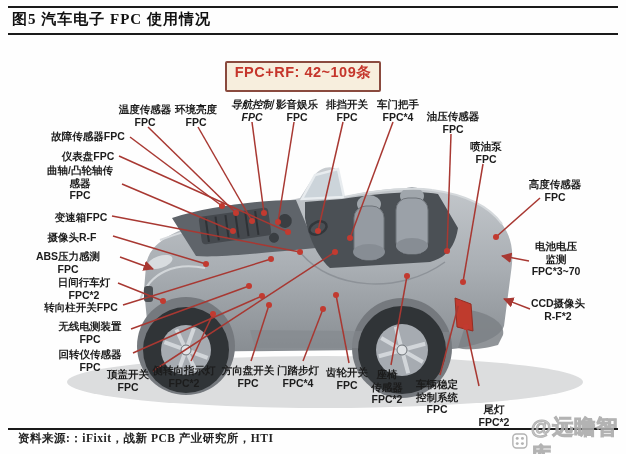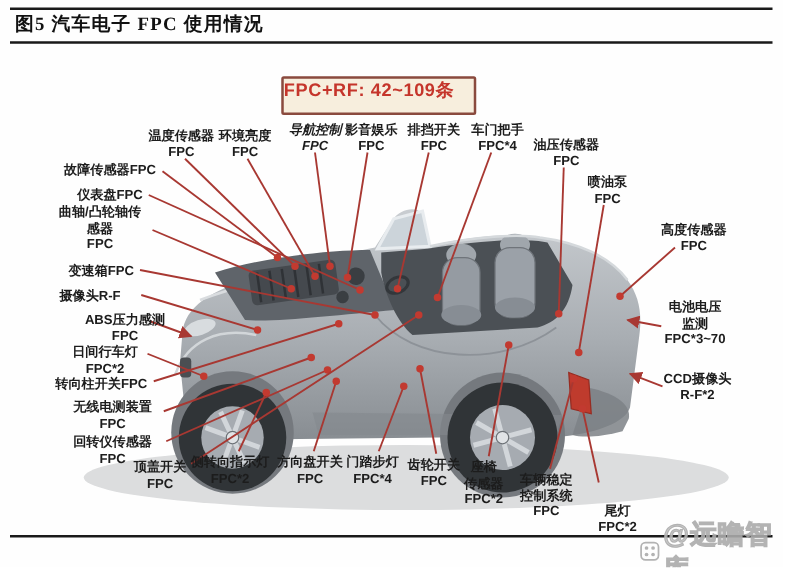--- a/index.html
+++ b/index.html
@@ -5,21 +5,21 @@
   html,body{margin:0;padding:0;background:#ffffff;}
   .figure{position:relative;width:598px;height:454px;background:#fefefe;overflow:hidden;
           font-family:"Liberation Sans",sans-serif;padding-left:28px;}
   .rule{position:absolute;left:8px;width:610px;background:#1a1a1a;}
   .rule.top{top:6px;height:2px;}
   .rule.mid{top:33px;height:2px;}
   .rule.bottom{top:428px;height:2px;}
   .title{position:absolute;left:12px;top:10px;font:bold 15px "Liberation Serif",serif;
          color:#111;letter-spacing:1px;}
   .badge{position:absolute;left:225px;top:61px;width:152px;height:27px;line-height:27px;
-         text-align:left;background:#f7eedd;border:2px solid #8a4a3e;border-radius:2px;
+         text-align:center;background:#f7eedd;border:2px solid #8a4a3e;border-radius:2px;
          color:#c5352b;font:bold 14.5px "Liberation Sans",sans-serif;letter-spacing:.5px;}
   #scene{position:absolute;left:0;top:0;}
   #labels .lbl{position:absolute;transform:translateX(-50%);text-align:center;
          font:bold 10.5px "Liberation Sans",sans-serif;color:#1c1c1c;line-height:12.5px;
          white-space:nowrap;}
   #labels .lbl span{display:block;}
   .source{position:absolute;left:18px;top:431px;font:bold 11.5px "Liberation Serif",serif;
          color:#222;letter-spacing:.5px;}
   .watermark{position:absolute;left:512px;top:413px;display:flex;align-items:center;gap:3px;
          font:900 21px "Liberation Sans",sans-serif;color:#c7c7c7;
@@ -239,21 +239,21 @@
         <span>曲轴/凸轮轴传</span>
         <span>感器</span>
         <span>FPC</span>
       </div>
       <div class="lbl" style="left: 81px; top: 211px;">
         <span>变速箱FPC</span>
       </div>
       <div class="lbl" style="left: 72px; top: 231px;">
         <span>摄像头R-F</span>
       </div>
-      <div class="lbl" style="left: 100px; top: 250px; text-align: center;">
+      <div class="lbl" style="left: 68px; top: 250px; text-align: center;">
         <span>ABS压力感测</span>
         <span>FPC</span>
       </div>
       <div class="lbl" style="left: 84px; top: 276px;">
         <span>日间行车灯</span>
         <span>FPC*2</span>
       </div>
       <div class="lbl" style="left: 81px; top: 301px;">
         <span>转向柱开关FPC</span>
       </div>
@@ -297,20 +297,21 @@
       </div>
       <div class="lbl" style="left: 494px; top: 388px; margin-top: 15px;">
         <span>尾灯</span>
         <span>FPC*2</span>
       </div>
     </div>
 
   <div class="badge">FPC+RF: 42~109条</div>
 
   <div class="rule bottom"></div>
+  <div class="source">资料来源:：iFixit，战新 PCB 产业研究所，HTI</div>
 
   <div class="watermark">
     <svg width="18" height="18" viewBox="0 0 18 18">
       <rect x="1" y="1" width="16" height="16" rx="4" fill="none" stroke="#ababab" stroke-width="1.6"></rect>
       <circle cx="6" cy="6" r="1.7" fill="#ababab"></circle>
       <circle cx="12" cy="6" r="1.7" fill="#ababab"></circle>
       <circle cx="6" cy="12" r="1.7" fill="#ababab"></circle>
       <circle cx="12" cy="12" r="1.7" fill="#ababab"></circle>
     </svg>
     <span>@远瞻智库</span>

